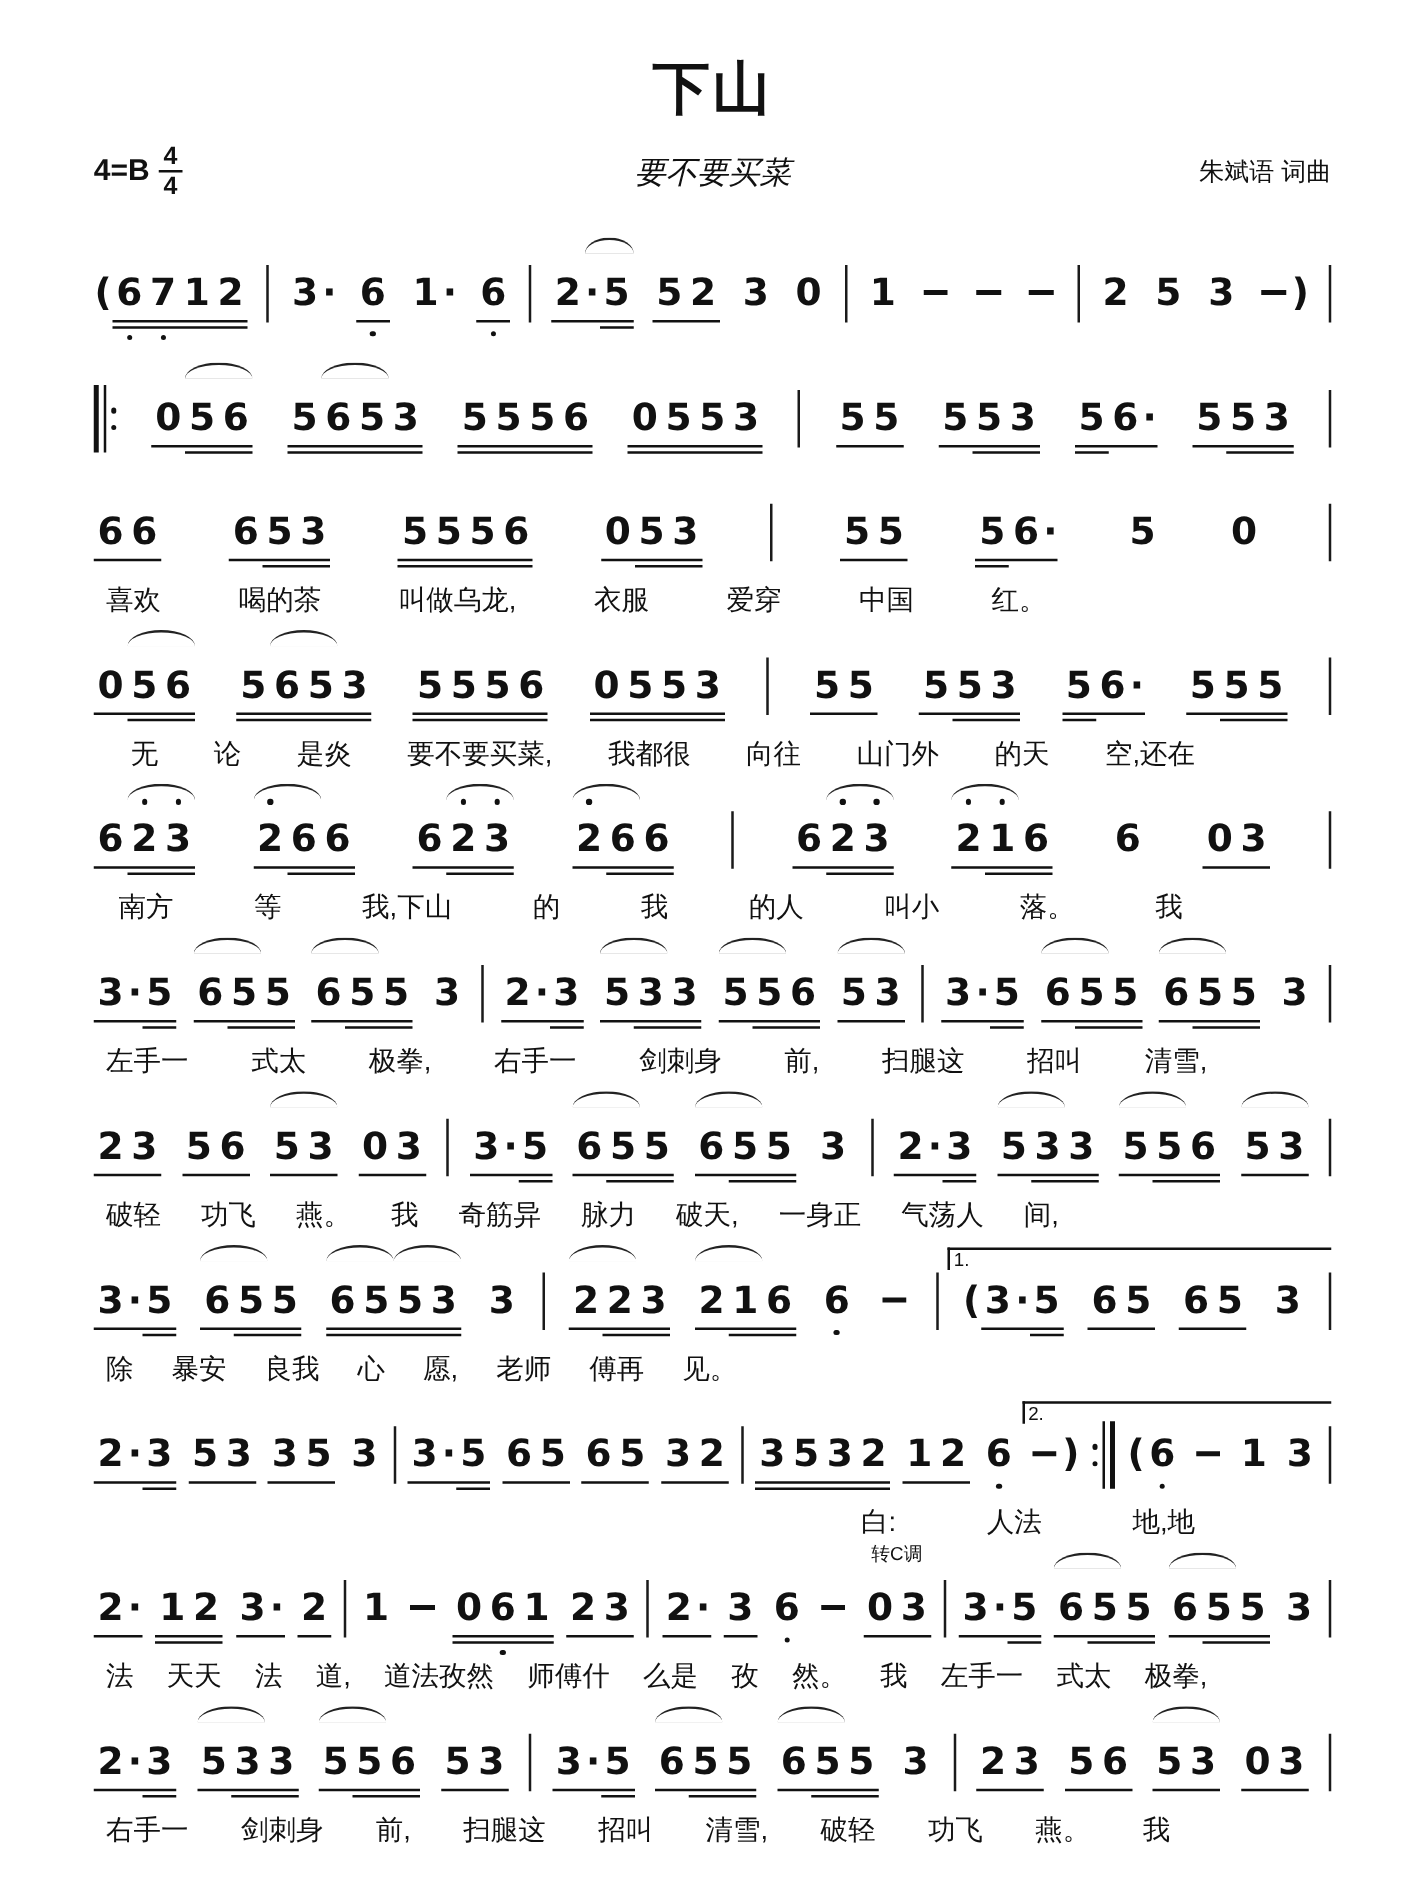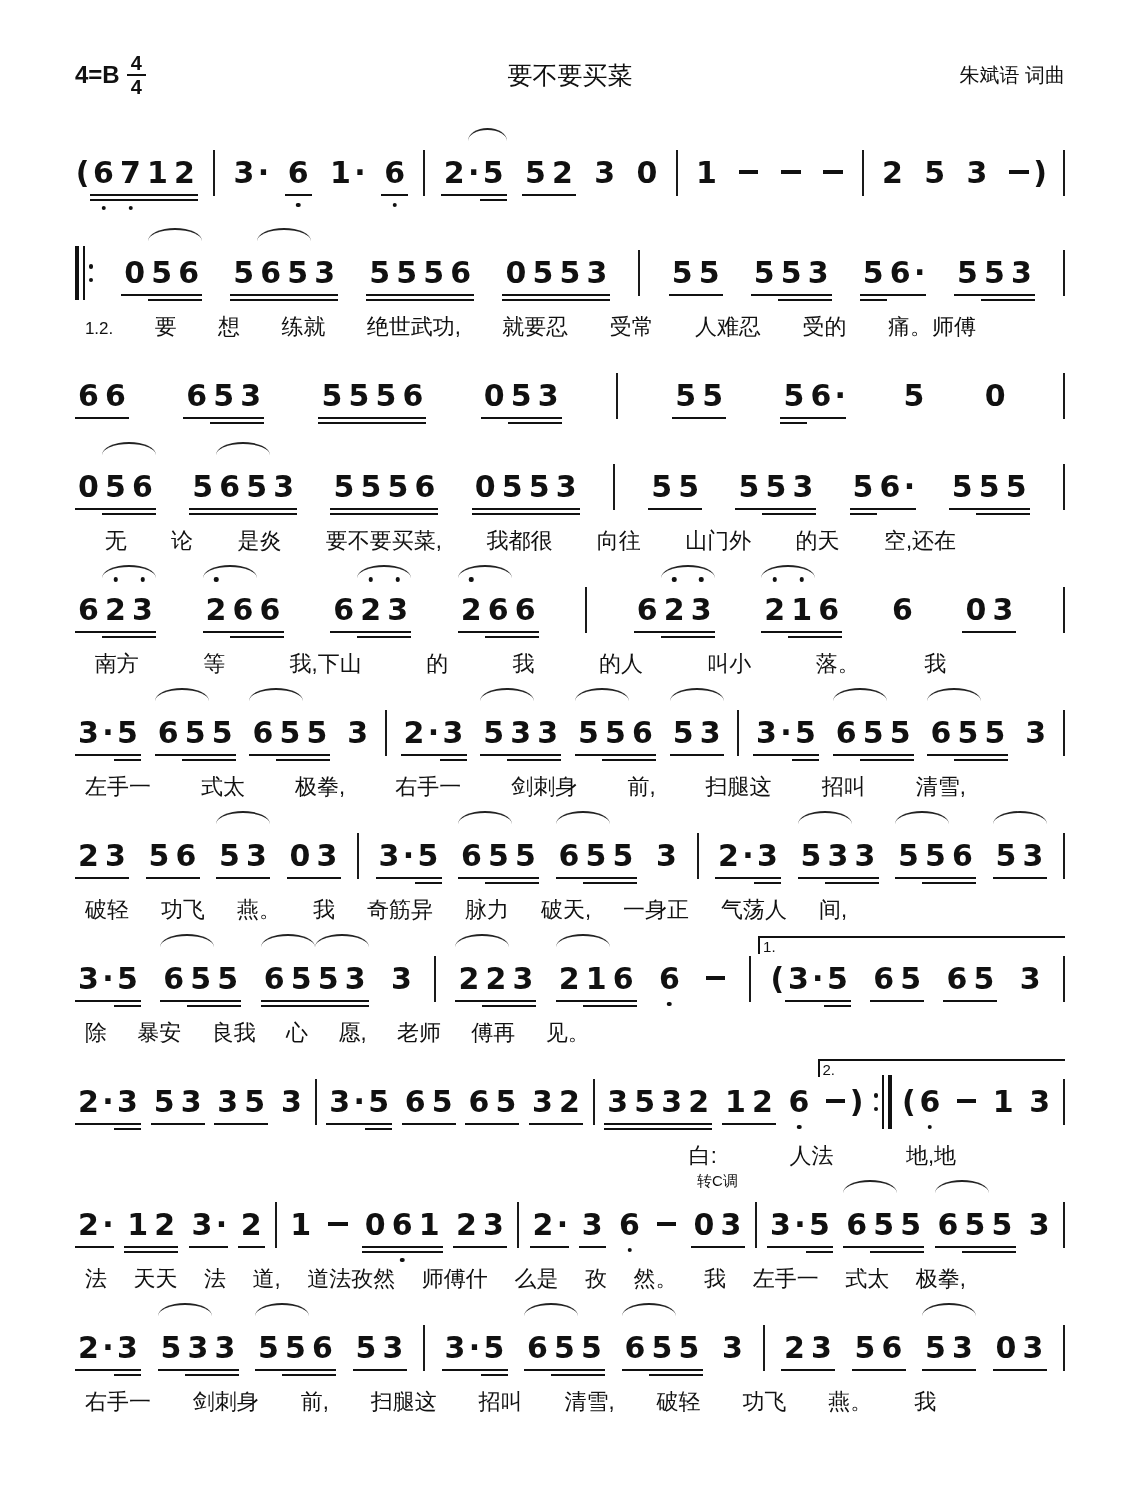--- a/index.html
+++ b/index.html
@@ -5,21 +5,21 @@
   html,body{margin:0;padding:0;background:#ffffff;}
   body{width:1140px;height:1510px;overflow:hidden;color:#111;
        font-family:"Liberation Sans","DejaVu Sans",sans-serif;}
   .page{box-sizing:border-box;width:1140px;height:1510px;padding:40px 75px 0;}
   .title{margin:0;text-align:center;font-size:46px;font-weight:700;letter-spacing:2px;}
   .subrow{position:relative;height:66px;display:flex;align-items:center;justify-content:space-between;margin-top:2px;}
   .keysig{display:flex;align-items:center;gap:7px;font-size:24px;font-weight:600;}
   .frac{display:flex;flex-direction:column;align-items:center;font-size:20px;font-weight:700;line-height:1.1;}
   .frac .den{border-top:2.5px solid #111;padding:0 4px;}
   .frac .num{padding:0 4px;}
-  .subtitle{position:absolute;left:50%;transform:translateX(-50%);font-size:25px;}
+  .subtitle{position:absolute;left:50%;transform:translateX(-50%);font-size:25px;font-style:italic;}
   .credit{font-size:20px;}
   .score{margin-top:24px;}
   .lineblock{margin-bottom:13px;}
   .lineblock.nolyr{margin-bottom:22px;}
   .mline{position:relative;display:flex;justify-content:space-between;align-items:flex-end;height:78px;}
   .note{position:relative;height:78px;font-family:"DejaVu Sans",sans-serif;font-weight:700;font-size:30px;}
   .tx{position:absolute;left:0;bottom:20px;height:36px;display:flex;align-items:center;}
   .ch{display:inline-flex;align-items:center;justify-content:center;height:36px;}
   .dashbar{display:block;width:72%;height:4px;background:#111;border:0;}
   .ul{position:absolute;height:2px;background:#111;}
@@ -36,20 +36,21 @@
   .vlabel{position:absolute;left:3px;top:0;font-size:15px;}
   .ann{position:absolute;top:-12px;left:50%;transform:translateX(-50%);font-size:15px;white-space:nowrap;font-weight:400;font-family:"Liberation Sans",sans-serif;}
   .lyr{position:relative;display:flex;justify-content:space-between;align-items:baseline;font-size:22px;min-height:30px;margin-top:2px;}
   .syl{white-space:nowrap;}
   .lyrp{font-size:17px;white-space:nowrap;}
 </style>
 </head>
 <body>
 
 <div class="page">
+  <h1 class="title">下山</h1>
   <div class="subrow">
     <div class="keysig">
       <span>4=B</span>
       <span class="frac">
         <span class="num">4</span>
         <span class="den">4</span>
       </span>
     </div>
     <div class="subtitle">要不要买菜</div>
     <div class="credit">朱斌语 词曲</div>
@@ -260,32 +261,20 @@
             <div class="tx">
               <span class="ch" style="width: 0.9em;">5</span>
               <span class="ch" style="width: 0.9em;">5</span>
               <span class="ch" style="width: 0.9em;">3</span>
             </div>
             <div class="ul" style="left: 0em; width: 2.7em; bottom: 14px;"></div>
             <div class="ul" style="left: 0.9em; width: 1.8em; bottom: 9px;"></div>
           </div>
           <div class="bar"></div>
         </div>
-        <div class="lyr" style="margin-left: 1%; width: 90%;">
-          <span class="lyrp">1.2.</span>
-          <span class="syl">要</span>
-          <span class="syl">想</span>
-          <span class="syl">练就</span>
-          <span class="syl">绝世武功,</span>
-          <span class="syl">就要忍</span>
-          <span class="syl">受常</span>
-          <span class="syl">人难忍</span>
-          <span class="syl">受的</span>
-          <span class="syl">痛。师傅</span>
-        </div>
       </div>
       <div class="lineblock">
         <div class="mline">
           <div class="note" style="width: 1.8em;">
             <div class="tx">
               <span class="ch" style="width: 0.9em;">6</span>
               <span class="ch" style="width: 0.9em;">6</span>
             </div>
             <div class="ul" style="left: 0em; width: 1.8em; bottom: 14px;"></div>
           </div>
@@ -338,20 +327,29 @@
             <div class="tx">
               <span class="ch" style="width: 0.9em;">5</span>
             </div>
           </div>
           <div class="note" style="width: 0.9em;">
             <div class="tx">
               <span class="ch" style="width: 0.9em;">0</span>
             </div>
           </div>
           <div class="bar"></div>
+        </div>
+        <div class="lyr" style="margin-left: 1%; width: 76%;">
+          <span class="syl">喜欢</span>
+          <span class="syl">喝的茶</span>
+          <span class="syl">叫做乌龙,</span>
+          <span class="syl">衣服</span>
+          <span class="syl">爱穿</span>
+          <span class="syl">中国</span>
+          <span class="syl">红。</span>
         </div>
       </div>
       <div class="lineblock">
         <div class="mline">
           <div class="note" style="width: 2.7em;">
             <div class="tx">
               <span class="ch" style="width: 0.9em;">0</span>
               <span class="ch" style="width: 0.9em;">5</span>
               <span class="ch" style="width: 0.9em;">6</span>
             </div>

